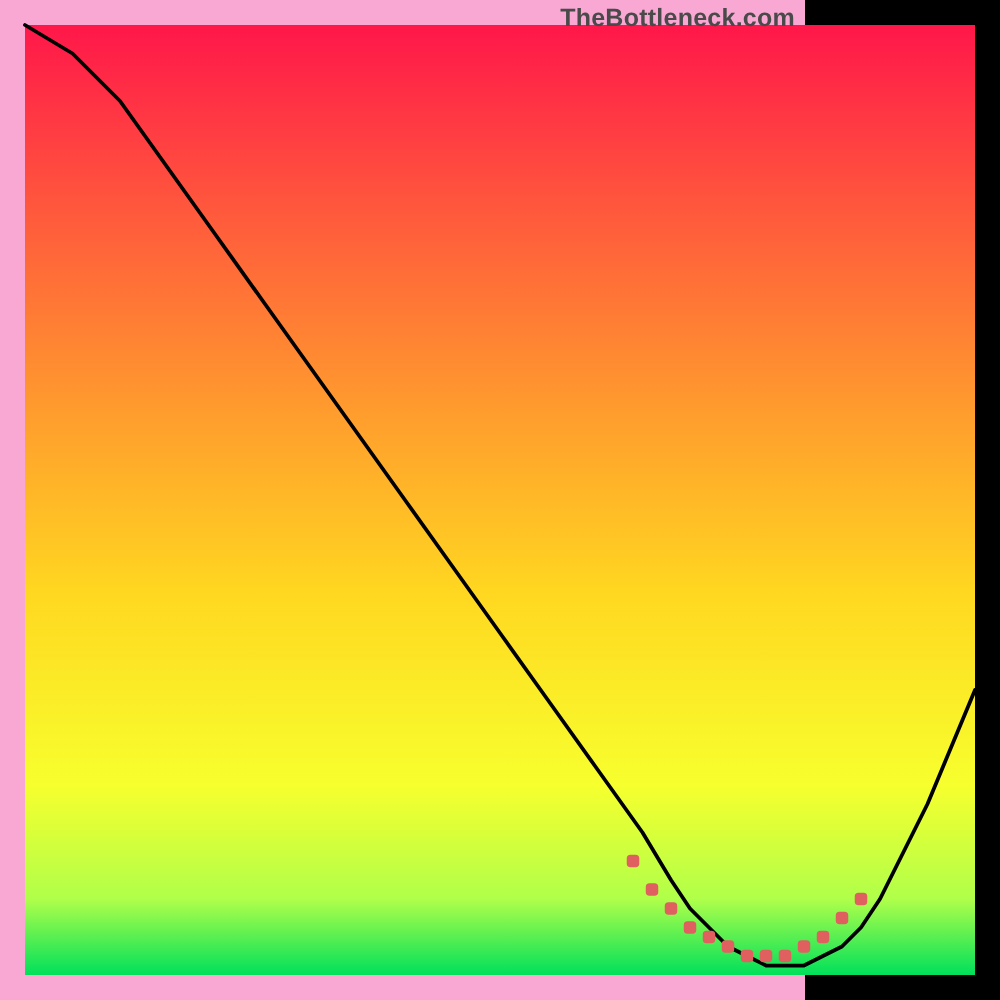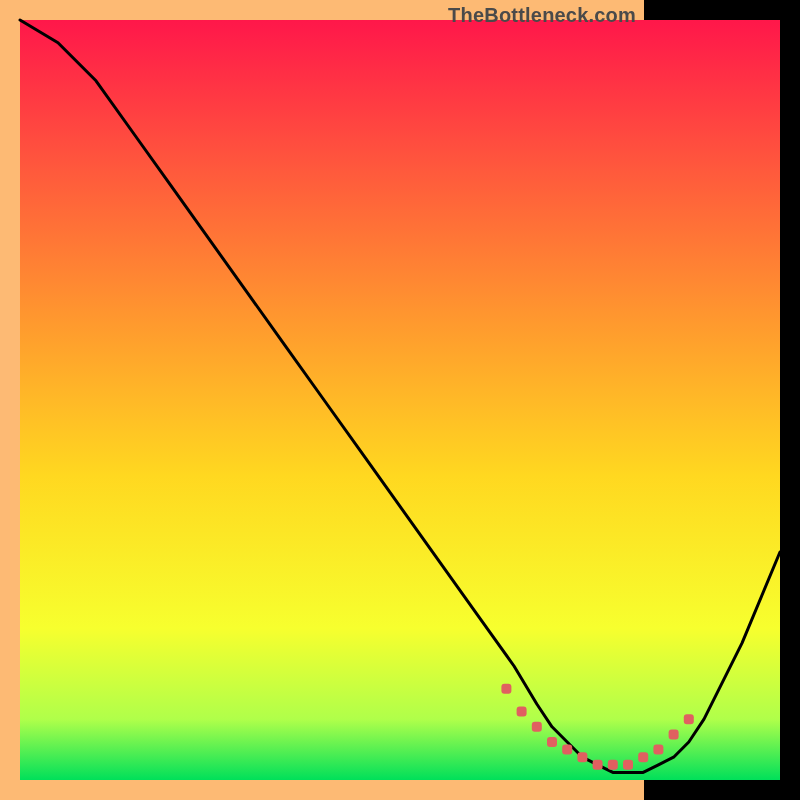--- a/index.html
+++ b/index.html
@@ -1,16 +1,16 @@
 <!DOCTYPE html>
 <html><head>
 <meta charset="utf-8">
 <style>
   html, body { margin: 0; padding: 0; width: 800px; height: 800px; background: #000; overflow: hidden; }
-  .stage { position: relative; width: 644px; height: 800px; background: #fdba74; }
+  .stage { position: relative; width: 644px; height: 800px; background: #f9a8d4; }
   .plot-area {
     position: absolute; left: 20px; top: 20px; width: 760px; height: 760px;
     background: linear-gradient(to bottom,
       #ff174a 0%,
       #ff5a3c 20%,
       #ff9a2e 40%,
       #ffd820 60%,
       #f7ff2e 80%,
       #b0ff4a 92%,
       #00e05a 100%);

